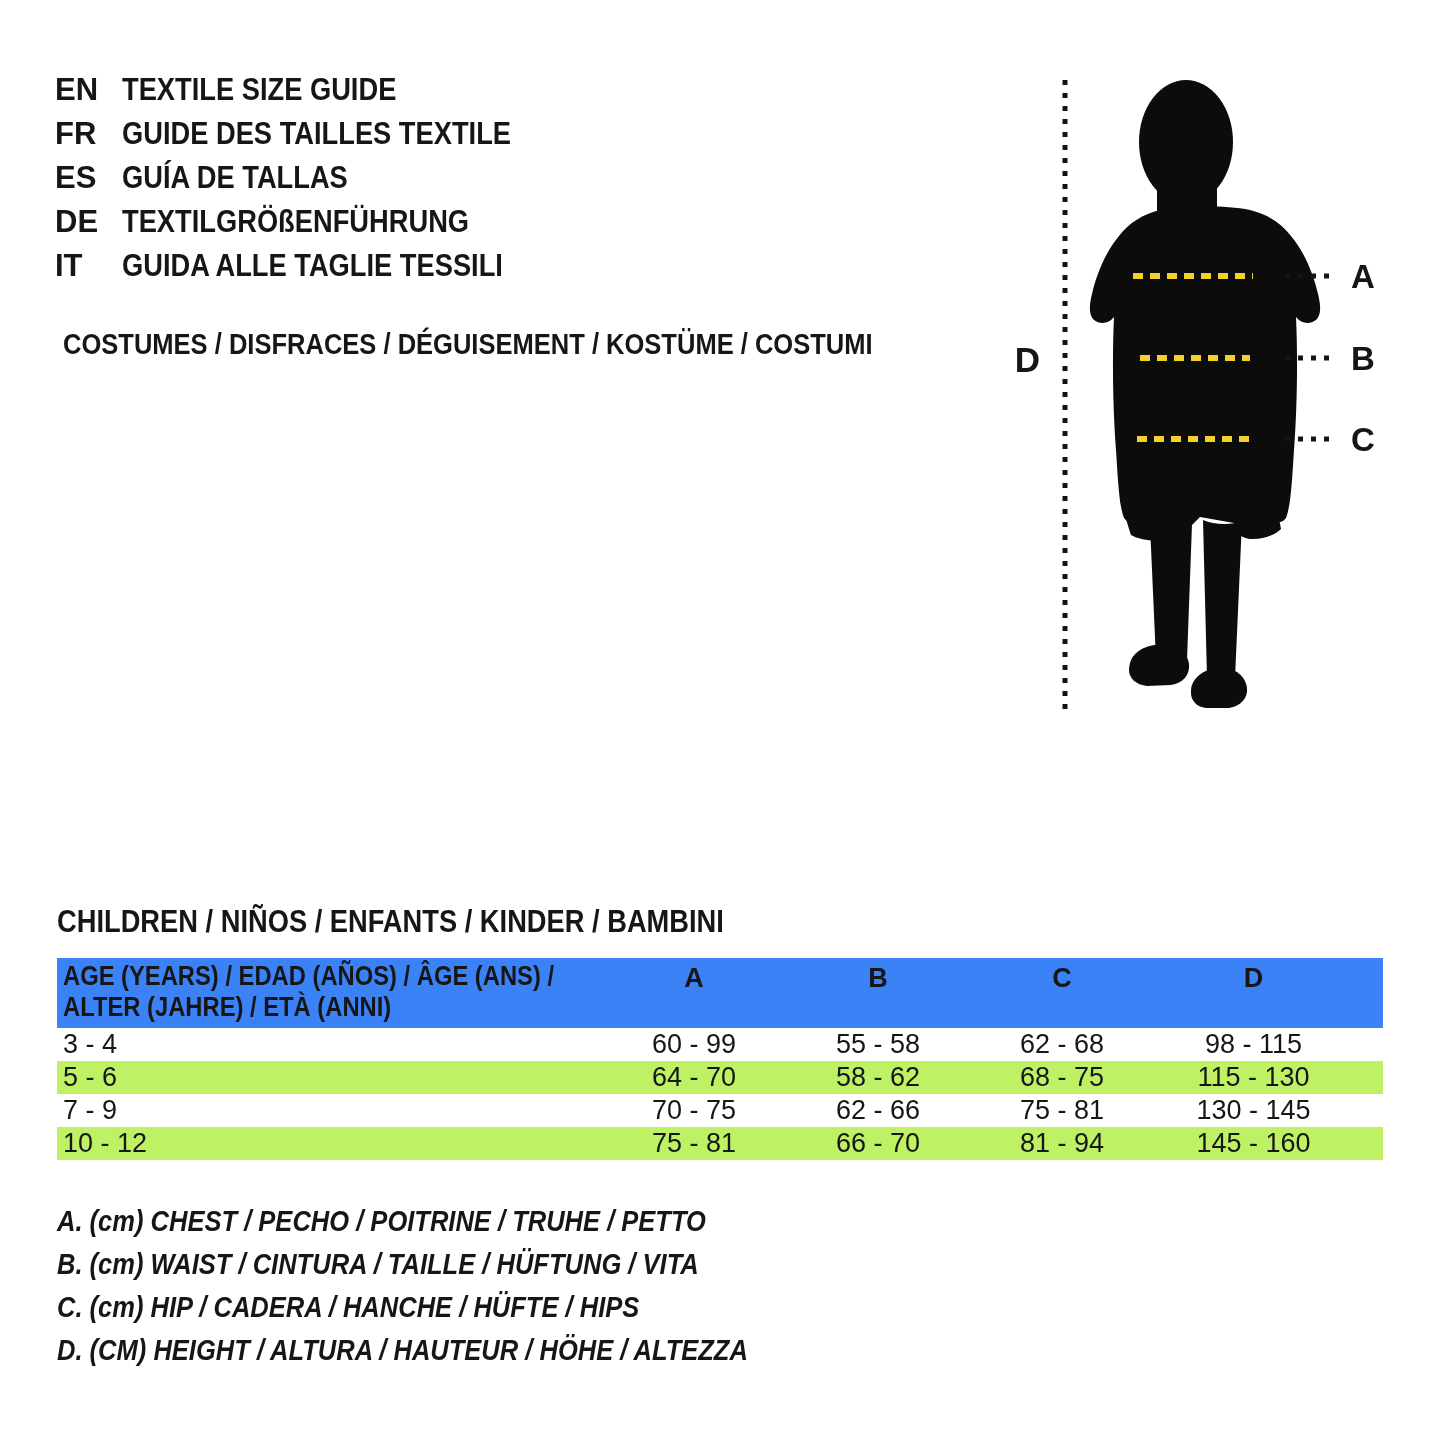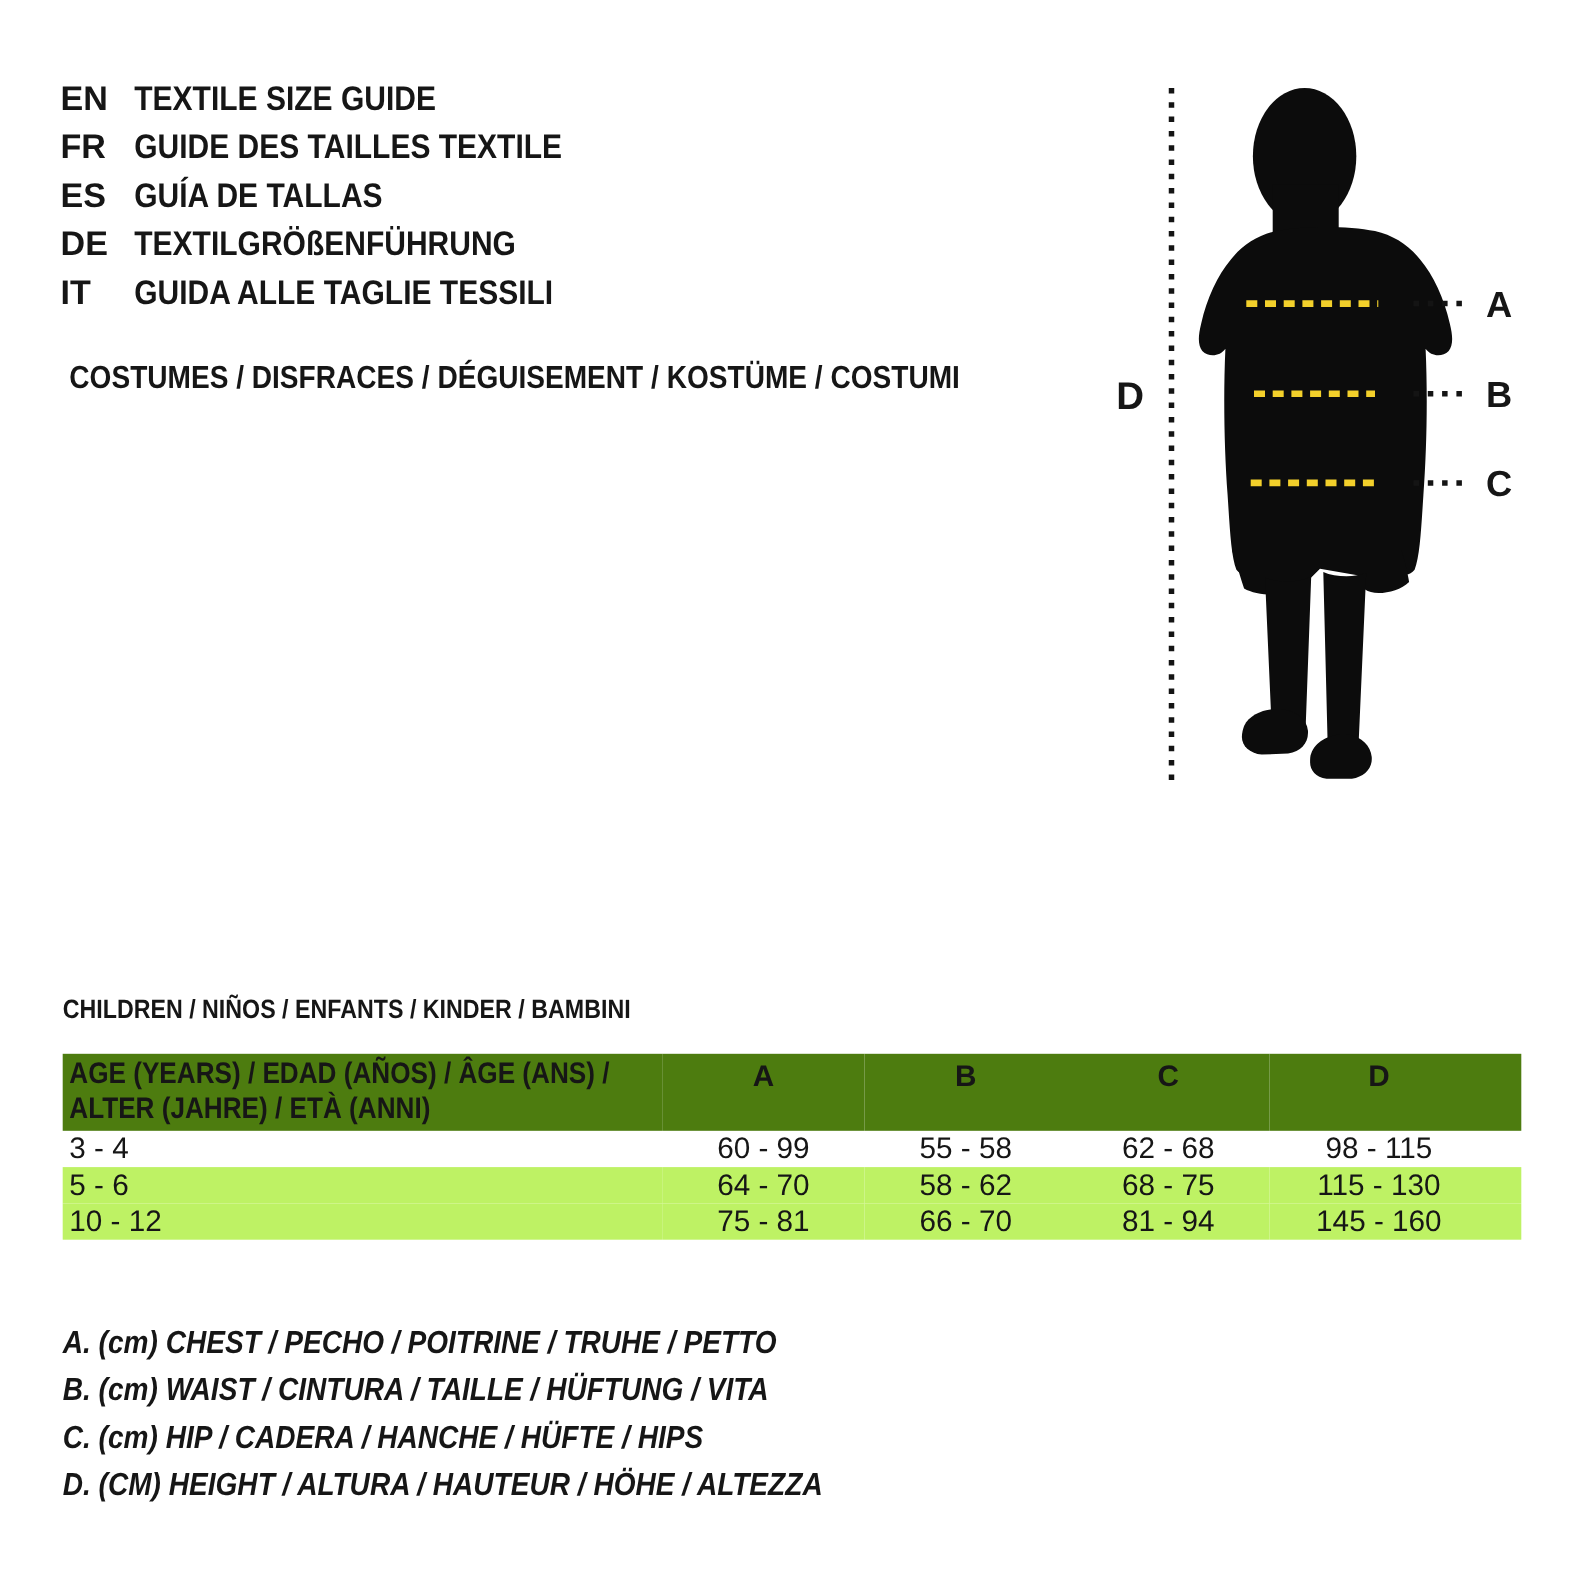--- a/index.html
+++ b/index.html
@@ -15,27 +15,27 @@
   .lang-row{display:flex;height:44px;align-items:flex-start;font-size:31px;font-weight:600;}
   .lang-code{width:67px;flex:0 0 67px;}
   
   .category{position:absolute;left:63px;top:328px;font-size:29px;font-weight:700;}
 
   
   .figure-svg{position:absolute;left:1000px;top:60px;width:445px;height:670px;}
   .figure-svg text{font-family:"Liberation Sans",sans-serif;font-weight:700;fill:#161616;}
 
   
-  .table-title{position:absolute;left:57px;top:904px;font-size:24px;font-weight:600;}
+  .table-title{position:absolute;left:57px;top:904px;font-size:31px;font-weight:600;}
   .size-table{
     position:absolute;left:57px;top:958px;width:1326px;
     border-collapse:collapse;table-layout:fixed;font-size:27px;
   }
   .size-table th,.size-table td{padding:0;font-weight:500;text-align:center;}
-  .size-table thead th{background:#4d7c0f;font-weight:600;height:65px;vertical-align:top;}
+  .size-table thead th{background:#3b82f6;font-weight:600;height:65px;vertical-align:top;}
   .size-table thead th.agehdr{text-align:left;padding-left:6px;}
   .size-table thead th .hdr-line{display:block;line-height:31px;}
   .size-table thead th .hdr-line:first-child{margin-top:3px;}
   .size-table thead th.colletter{padding-top:5px;}
   .size-table tbody td{height:33px;margin-top:28px;}
   .size-table tbody td.agecell{text-align:left;padding-left:6px;}
   .size-table tbody tr.stripe{background:#bef264;}
   .size-table td.dcol,.size-table th.dcol{padding-right:30px;}
 
   
@@ -169,20 +169,27 @@
         <td>62 - 68</td>
         <td class="dcol">98 - 115</td>
       </tr>
       <tr class="stripe">
         <td class="agecell">5 - 6</td>
         <td>64 - 70</td>
         <td>58 - 62</td>
         <td>68 - 75</td>
         <td class="dcol">115 - 130</td>
       </tr>
+      <tr>
+        <td class="agecell">7 - 9</td>
+        <td>70 - 75</td>
+        <td>62 - 66</td>
+        <td>75 - 81</td>
+        <td class="dcol">130 - 145</td>
+      </tr>
       <tr class="stripe">
         <td class="agecell">10 - 12</td>
         <td>75 - 81</td>
         <td>66 - 70</td>
         <td>81 - 94</td>
         <td class="dcol">145 - 160</td>
       </tr>
     </tbody>
   </table>
 

